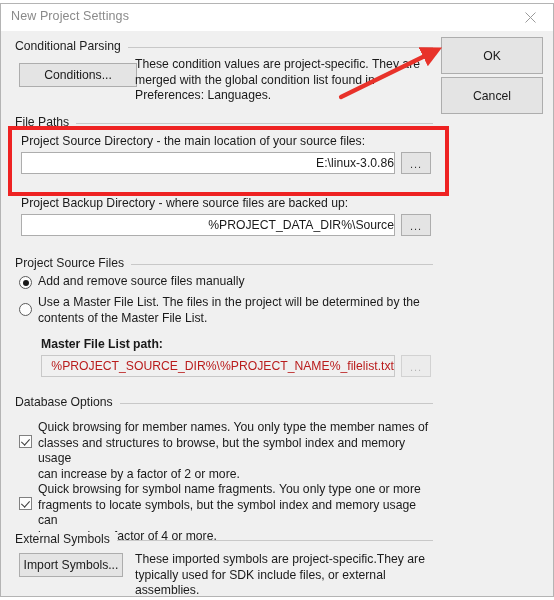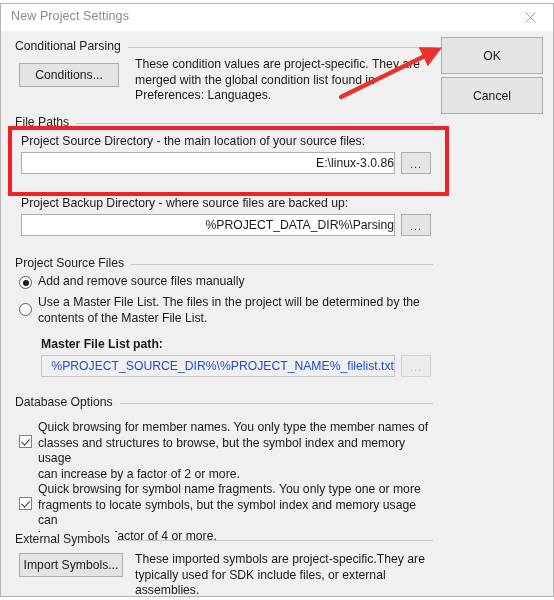--- a/index.html
+++ b/index.html
@@ -119,21 +119,21 @@
     color: #1a1a1a;
     padding: 0 0 0 5px;
     line-height: 20px;
     white-space: nowrap;
     overflow: hidden;
     text-align: right;
   }
   .input.disabled {
     background: #f0f0f0;
     border-color: #c8c8c8;
-    color: #1d4ed8;
+    color: #b91c1c;
   }
   .browse {
     position: absolute;
     width: 30px;
     height: 22px;
     background: #e4e4e4;
     border: 1px solid #adadad;
     box-sizing: border-box;
     font-size: 11px;
     color: #333;
@@ -220,36 +220,36 @@
 
   <div id="body-area">
 
     <div class="btn right" style="top:6px;">OK</div>
     <div class="btn right" style="top:46px;">Cancel</div>
 
     <div class="group" style="left:14px; top:8px; width:418px;">
       <div class="group-line" style="width:418px;"></div>
       <div class="group-title">Conditional Parsing</div>
     </div>
-    <div class="btn" style="left:18px; top:32px; width:100px; height:24px;">Conditions...</div>
+    <div class="btn" style="left:18px; top:32px; width:118px; height:24px;">Conditions...</div>
     <div class="lbl" style="left:134px; top:26px; width:300px;">These condition values are project-specific.  They are
 merged with the global condition list found in
 Preferences: Languages.</div>
 
     <div class="group" style="left:14px; top:84px; width:418px;">
       <div class="group-line" style="width:418px;"></div>
       <div class="group-title">File Paths</div>
     </div>
 
     <div class="lbl" style="left:20px; top:103px;">Project Source Directory - the main location of your source files:</div>
     <div class="input" style="left:20px; top:121px; width:374px;">E:\linux-3.0.86</div>
     <div class="browse" style="left:400px; top:121px;">...</div>
 
     <div class="lbl" style="left:20px; top:165px;">Project Backup Directory - where source files are backed up:</div>
-    <div class="input" style="left:20px; top:183px; width:374px;">%PROJECT_DATA_DIR%\Parsing</div>
+    <div class="input" style="left:20px; top:183px; width:374px;">%PROJECT_DATA_DIR%\Source</div>
     <div class="browse" style="left:400px; top:183px;">...</div>
 
     <div class="group" style="left:14px; top:225px; width:418px;">
       <div class="group-line" style="width:418px;"></div>
       <div class="group-title">Project Source Files</div>
     </div>
 
     <div class="radio on" style="left:18px; top:245px;"></div>
     <div class="lbl" style="left:37px; top:243px;">Add and remove source files manually</div>
 

